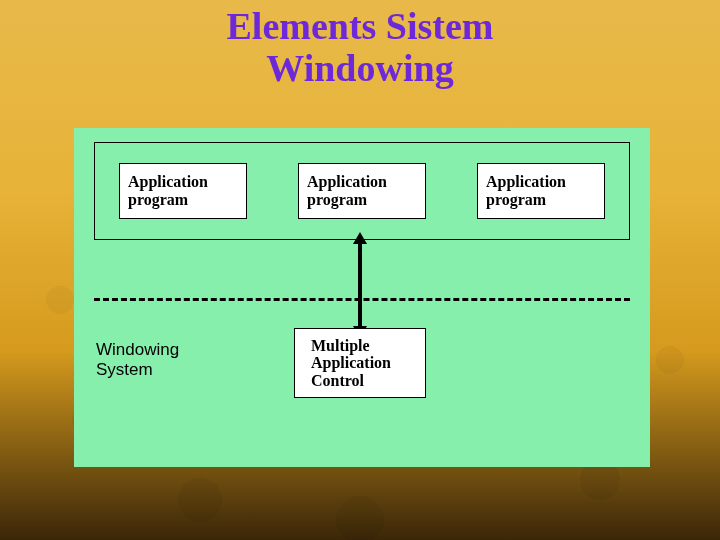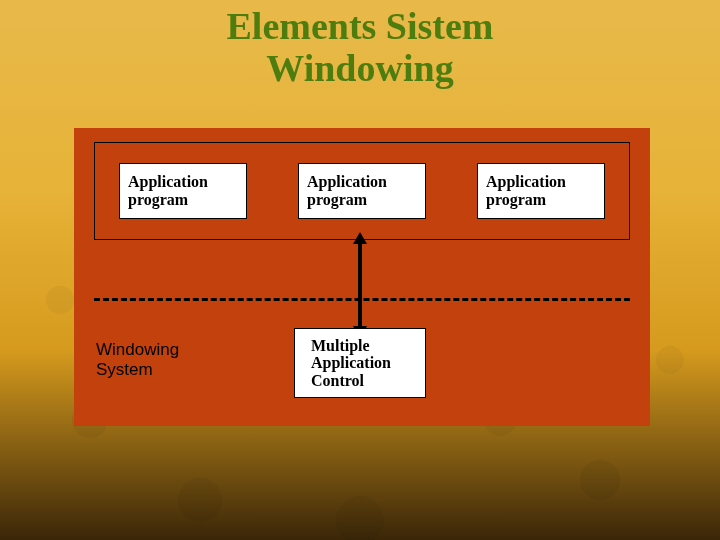--- a/index.html
+++ b/index.html
@@ -15,31 +15,31 @@
       radial-gradient(circle at 60px 300px, rgba(0,0,0,0.04) 0 14px, transparent 14px),
       radial-gradient(circle at 670px 360px, rgba(0,0,0,0.04) 0 14px, transparent 14px),
       linear-gradient(180deg, #e8b94a 0%, #e7b338 35%, #d59a1e 65%, #3a2608 100%);
     position: relative;
   }
   .title {
     text-align: center;
     font-weight: bold;
     font-size: 38px;
     line-height: 1.1;
-    color: #4d7c0f;
+    color: #6d28d9;
     padding-top: 6px;
     white-space: pre-line;
   }
   .diagram-panel {
     position: absolute;
     left: 74px;
     top: 128px;
     width: 576px;
-    height: 298px;
-    background: #c2410c;
+    height: 339px;
+    background: #86efac;
   }
   .apps-row {
     position: absolute;
     left: 20px;
     top: 14px;
     width: 536px;
     height: 98px;
     border: 1px solid #000;
     display: flex;
     align-items: center;

